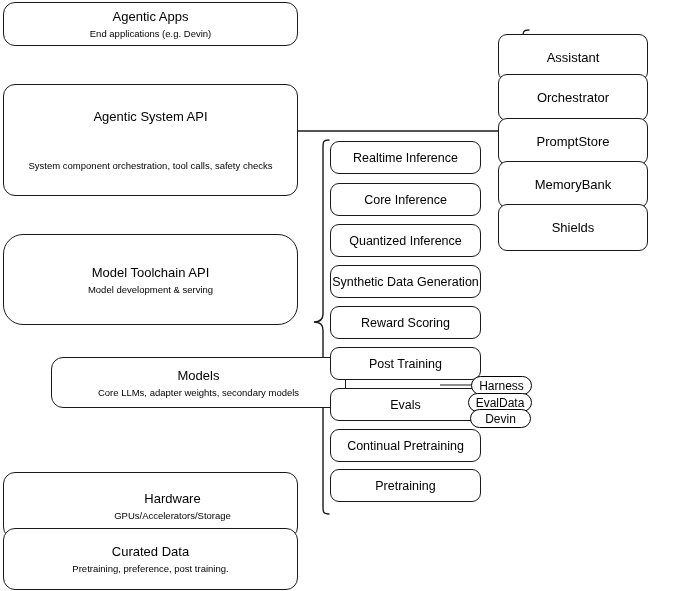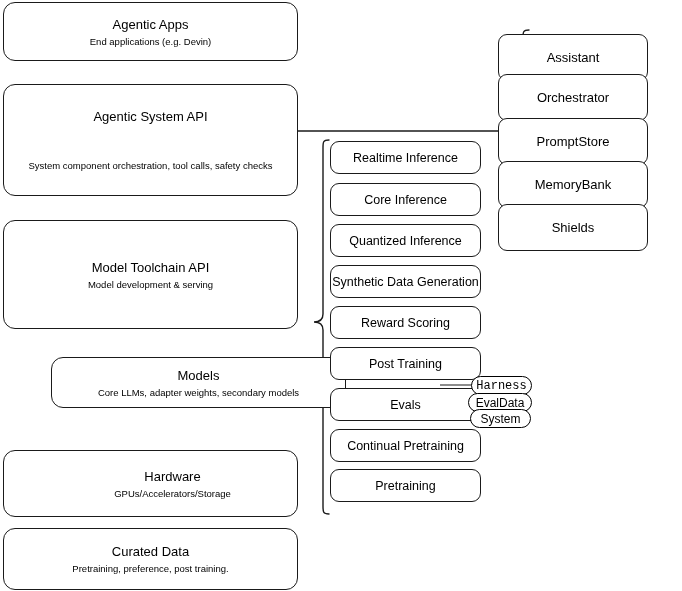--- a/index.html
+++ b/index.html
@@ -135,41 +135,41 @@
   </div>
 
   <div class="connector" style="left:440px; top:370px; width:95px; height:62px;">
     <svg width="95" height="62" viewBox="0 0 95 62">
       <path d="M0 15 L40 15" stroke="#1a1a1a" stroke-width="1.2" fill="none"></path>
       <path d="M0 32 L36 32" stroke="#1a1a1a" stroke-width="1.2" fill="none"></path>
       <path d="M0 48 L40 48" stroke="#1a1a1a" stroke-width="1.2" fill="none"></path>
     </svg>
   </div>
 
-  <div class="box layer-box" style="top:2px; height:59px;">
+  <div class="box layer-box" style="top:2px; height:44px;">
     <div class="title">Agentic Apps</div>
     <div class="subtitle">End applications (e.g. Devin)</div>
   </div>
 
   <div class="box layer-box" style="top:84px; height:112px;gap:32px;">
     <div class="title">Agentic System API</div>
     <div class="subtitle">System component orchestration, tool calls, safety checks</div>
   </div>
 
-  <div class="box layer-box" style="top:220px; height:109px;">
+  <div class="box layer-box" style="top:234px; height:91px;border-radius:20px;">
     <div class="title">Model Toolchain API</div>
     <div class="subtitle">Model development &amp; serving</div>
   </div>
 
   <div class="box layer-box" style="top:357px; height:51px;margin-left:48px;">
     <div class="title">Models</div>
     <div class="subtitle">Core LLMs, adapter weights, secondary models</div>
   </div>
 
-  <div class="box layer-box" style="top:450px; height:67px;padding-left:44px;">
+  <div class="box layer-box" style="top:472px; height:67px;padding-left:44px;">
     <div class="title">Hardware</div>
     <div class="subtitle">GPUs/Accelerators/Storage</div>
   </div>
 
   <div class="box layer-box" style="top:528px; height:62px;">
     <div class="title">Curated Data</div>
     <div class="subtitle">Pretraining, preference, post training.</div>
   </div>
 
   <div class="chip" style="top:141px;">
@@ -193,28 +193,28 @@
   <div class="chip" style="top:388px;">
     <span>Evals</span>
   </div>
   <div class="chip" style="top:429px;align-items:center;">
     <span>Continual Pretraining</span>
   </div>
   <div class="chip" style="top:469px;">
     <span>Pretraining</span>
   </div>
 
-  <div class="pill" style="left:471px; top:376px; width:61px; height:19px;font-family:Liberation Mono, monospace;">
+  <div class="pill" style="left:471px; top:376px; width:61px; height:19px;">
     <span>Harness</span>
   </div>
   <div class="pill" style="left:468px; top:393px; width:64px; height:19px;">
     <span>EvalData</span>
   </div>
   <div class="pill" style="left:470px; top:409px; width:61px; height:19px;">
-    <span>System</span>
+    <span>Devin</span>
   </div>
 
   <div class="rchip" style="top:34px;">
     <span>Assistant</span>
   </div>
   <div class="rchip" style="top:74px;">
     <span>Orchestrator</span>
   </div>
   <div class="rchip" style="top:118px;">
     <span>PromptStore</span>

